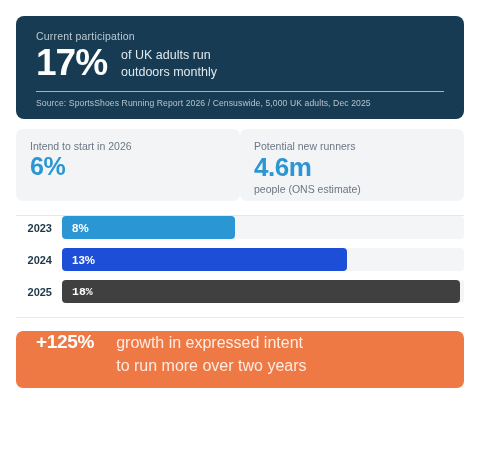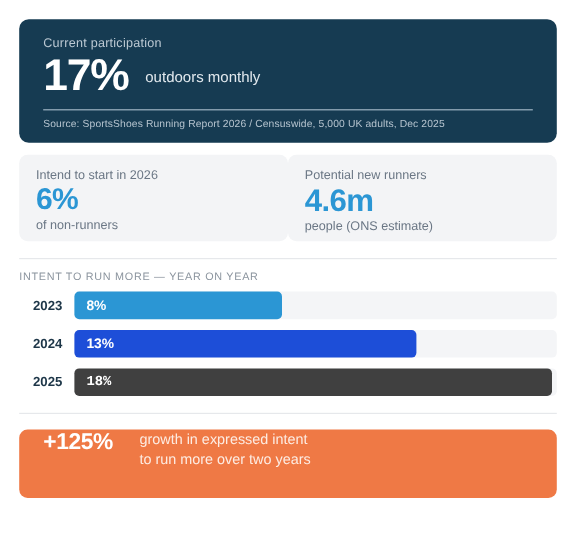--- a/index.html
+++ b/index.html
@@ -31,21 +31,21 @@
     height: 103px;
   }
   .hero-label {
     color: #bcc9d3;
     font-size: 10.5px;
     letter-spacing: .2px;
     margin: 0 0 2px 0;
   }
   .hero-row {
     display: flex;
-    align-items: center;
+    align-items: flex-start;
     gap: 14px;
   }
   .hero-big {
     color: #ffffff;
     font-size: 37px;
     font-weight: bold;
     line-height: 1.05;
     letter-spacing: -1px;
   }
   .hero-tagline {
@@ -161,57 +161,56 @@
   }
   .callout-value {
     color: #ffffff;
     font-size: 19px;
     font-weight: bold;
     letter-spacing: -.3px;
     flex: none;
   }
   .callout-text {
     color: #fdece3;
-    font-size: 12px;
+    font-size: 16px;
     line-height: 1.45;
   }
 </style>
 </head>
 <body>
 
 <div class="page">
 
   <div class="hero">
     <div class="hero-label">Current participation</div>
     <div class="hero-row">
       <div class="hero-big">17%</div>
       <div class="hero-tagline">
+        <div>of UK adults run</div>
         <div>outdoors monthly</div>
       </div>
     </div>
     <div class="hero-rule"></div>
     <div class="hero-source">Source: SportsShoes Running Report 2026  /  Censuswide, 5,000 UK adults, Dec 2025</div>
   </div>
 
   <div class="stats">
     <div class="stat-card">
       <div class="stat-label">Intend to start in 2026</div>
       <div class="stat-value small">6%</div>
-      <div class="stat-sub">of non-runners</div>
     </div>
     <div class="stat-card">
       <div class="stat-label">Potential new runners</div>
       <div class="stat-value large">4.6m</div>
       <div class="stat-sub">people  (ONS estimate)</div>
     </div>
   </div>
 
   <div class="divider"></div>
 
-  <div class="section-title">INTENT TO RUN MORE — YEAR ON YEAR</div>
 
   <div>
     <div class="bar-row">
       <div class="bar-year">2023</div>
       <div class="bar-track">
         <div class="bar-fill" style="width: 43%; background: rgb(43, 150, 212);">
           <span>8%</span>
         </div>
       </div>
     </div>

